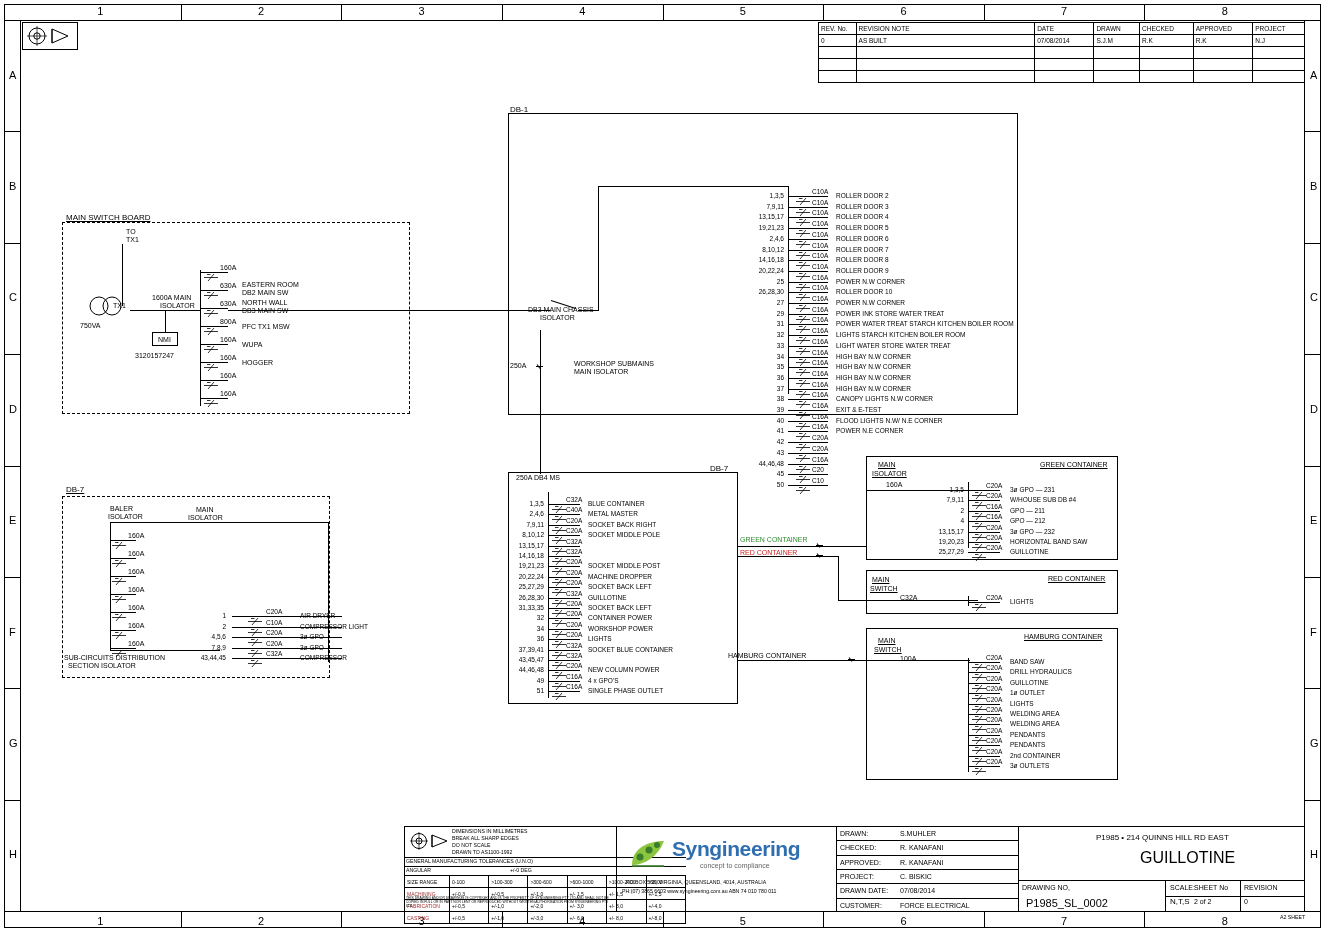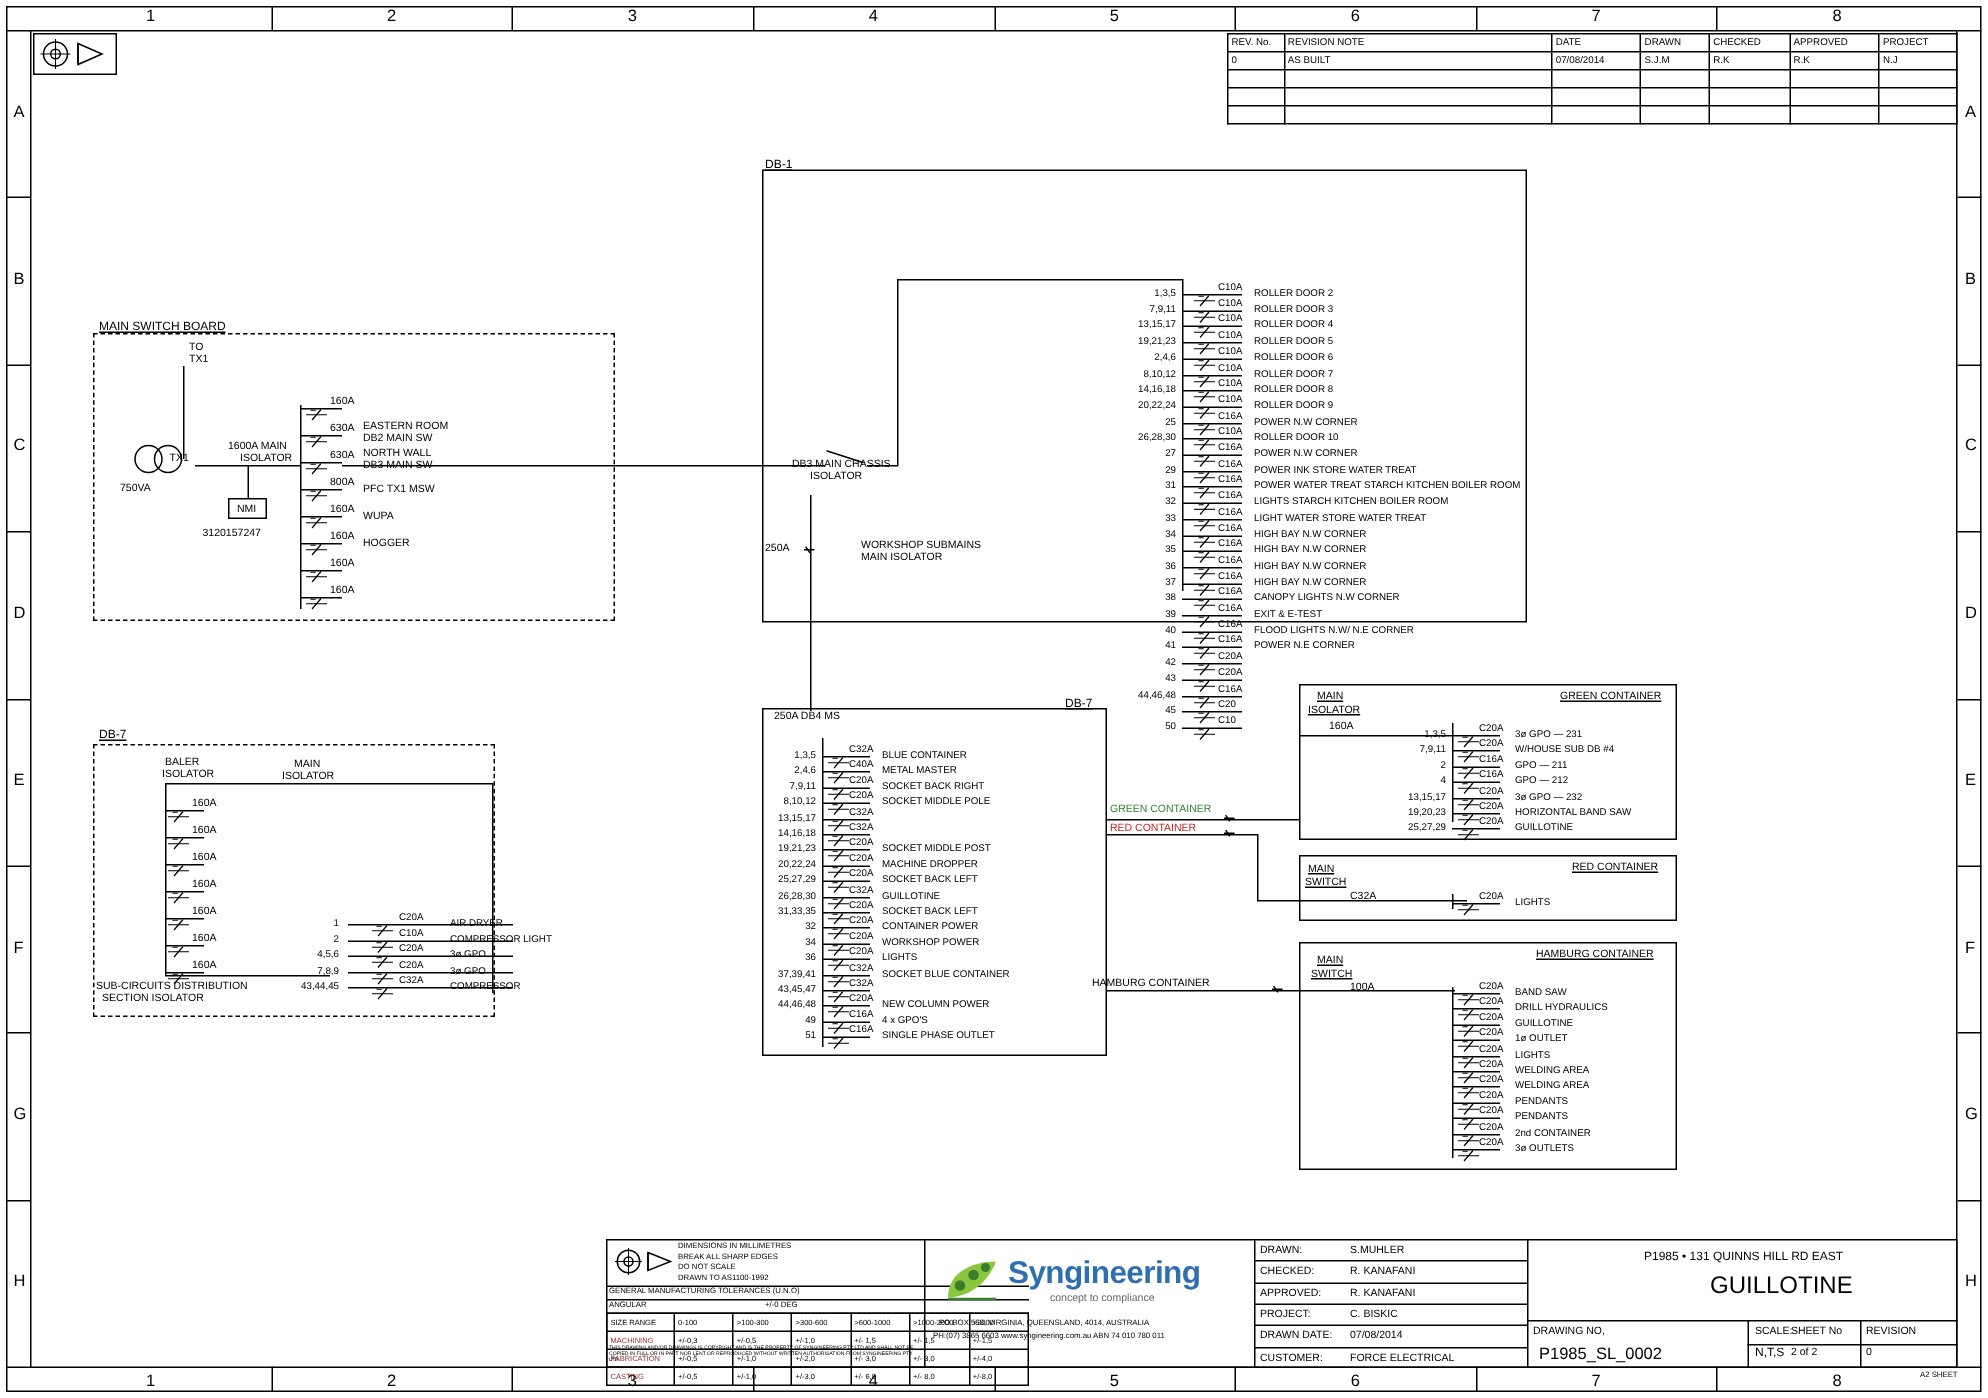--- a/index.html
+++ b/index.html
@@ -1099,21 +1099,21 @@
       <div class="t t7" style="left:900px;top:873px;">C. BISKIC</div>
       <div class="ln" style="left:836px;top:883px;width:182px;height:1px;"></div>
       <div class="t t7" style="left:840px;top:887.3333333333334px;">DRAWN DATE:</div>
       <div class="t t7" style="left:900px;top:887.3333333333334px;">07/08/2014</div>
       <div class="ln" style="left:836px;top:898px;width:182px;height:1px;"></div>
       <div class="t t7" style="left:840px;top:901.6666666666666px;">CUSTOMER:</div>
       <div class="t t7" style="left:900px;top:901.6666666666666px;">FORCE ELECTRICAL</div>
     </div>
 
   <div class="ln" style="left:1018px;top:826px;width:1px;height:86px;"></div>
-  <div class="t t8" style="left:1096px;top:834px;">P1985 • 131 QUINNS HILL RD EAST</div>
+  <div class="t t8" style="left:1096px;top:834px;">P1985 • 214 QUINNS HILL RD EAST</div>
   <div class="t" style="left:1140px;top:850px;font-size:16px;">GUILLOTINE</div>
 
   <div class="ln" style="left:1018px;top:880px;width:287px;height:1px;"></div>
   <div class="ln" style="left:1165px;top:880px;width:1px;height:32px;"></div>
   <div class="ln" style="left:1240px;top:880px;width:1px;height:32px;"></div>
   <div class="ln" style="left:1165px;top:896px;width:140px;height:1px;"></div>
 
   <div class="t t7" style="left:1022px;top:884px;">DRAWING NO,</div>
   <div class="t t11" style="left:1026px;top:898px;">P1985_SL_0002</div>
   <div class="t t7" style="left:1170px;top:884px;">SCALE:</div>

